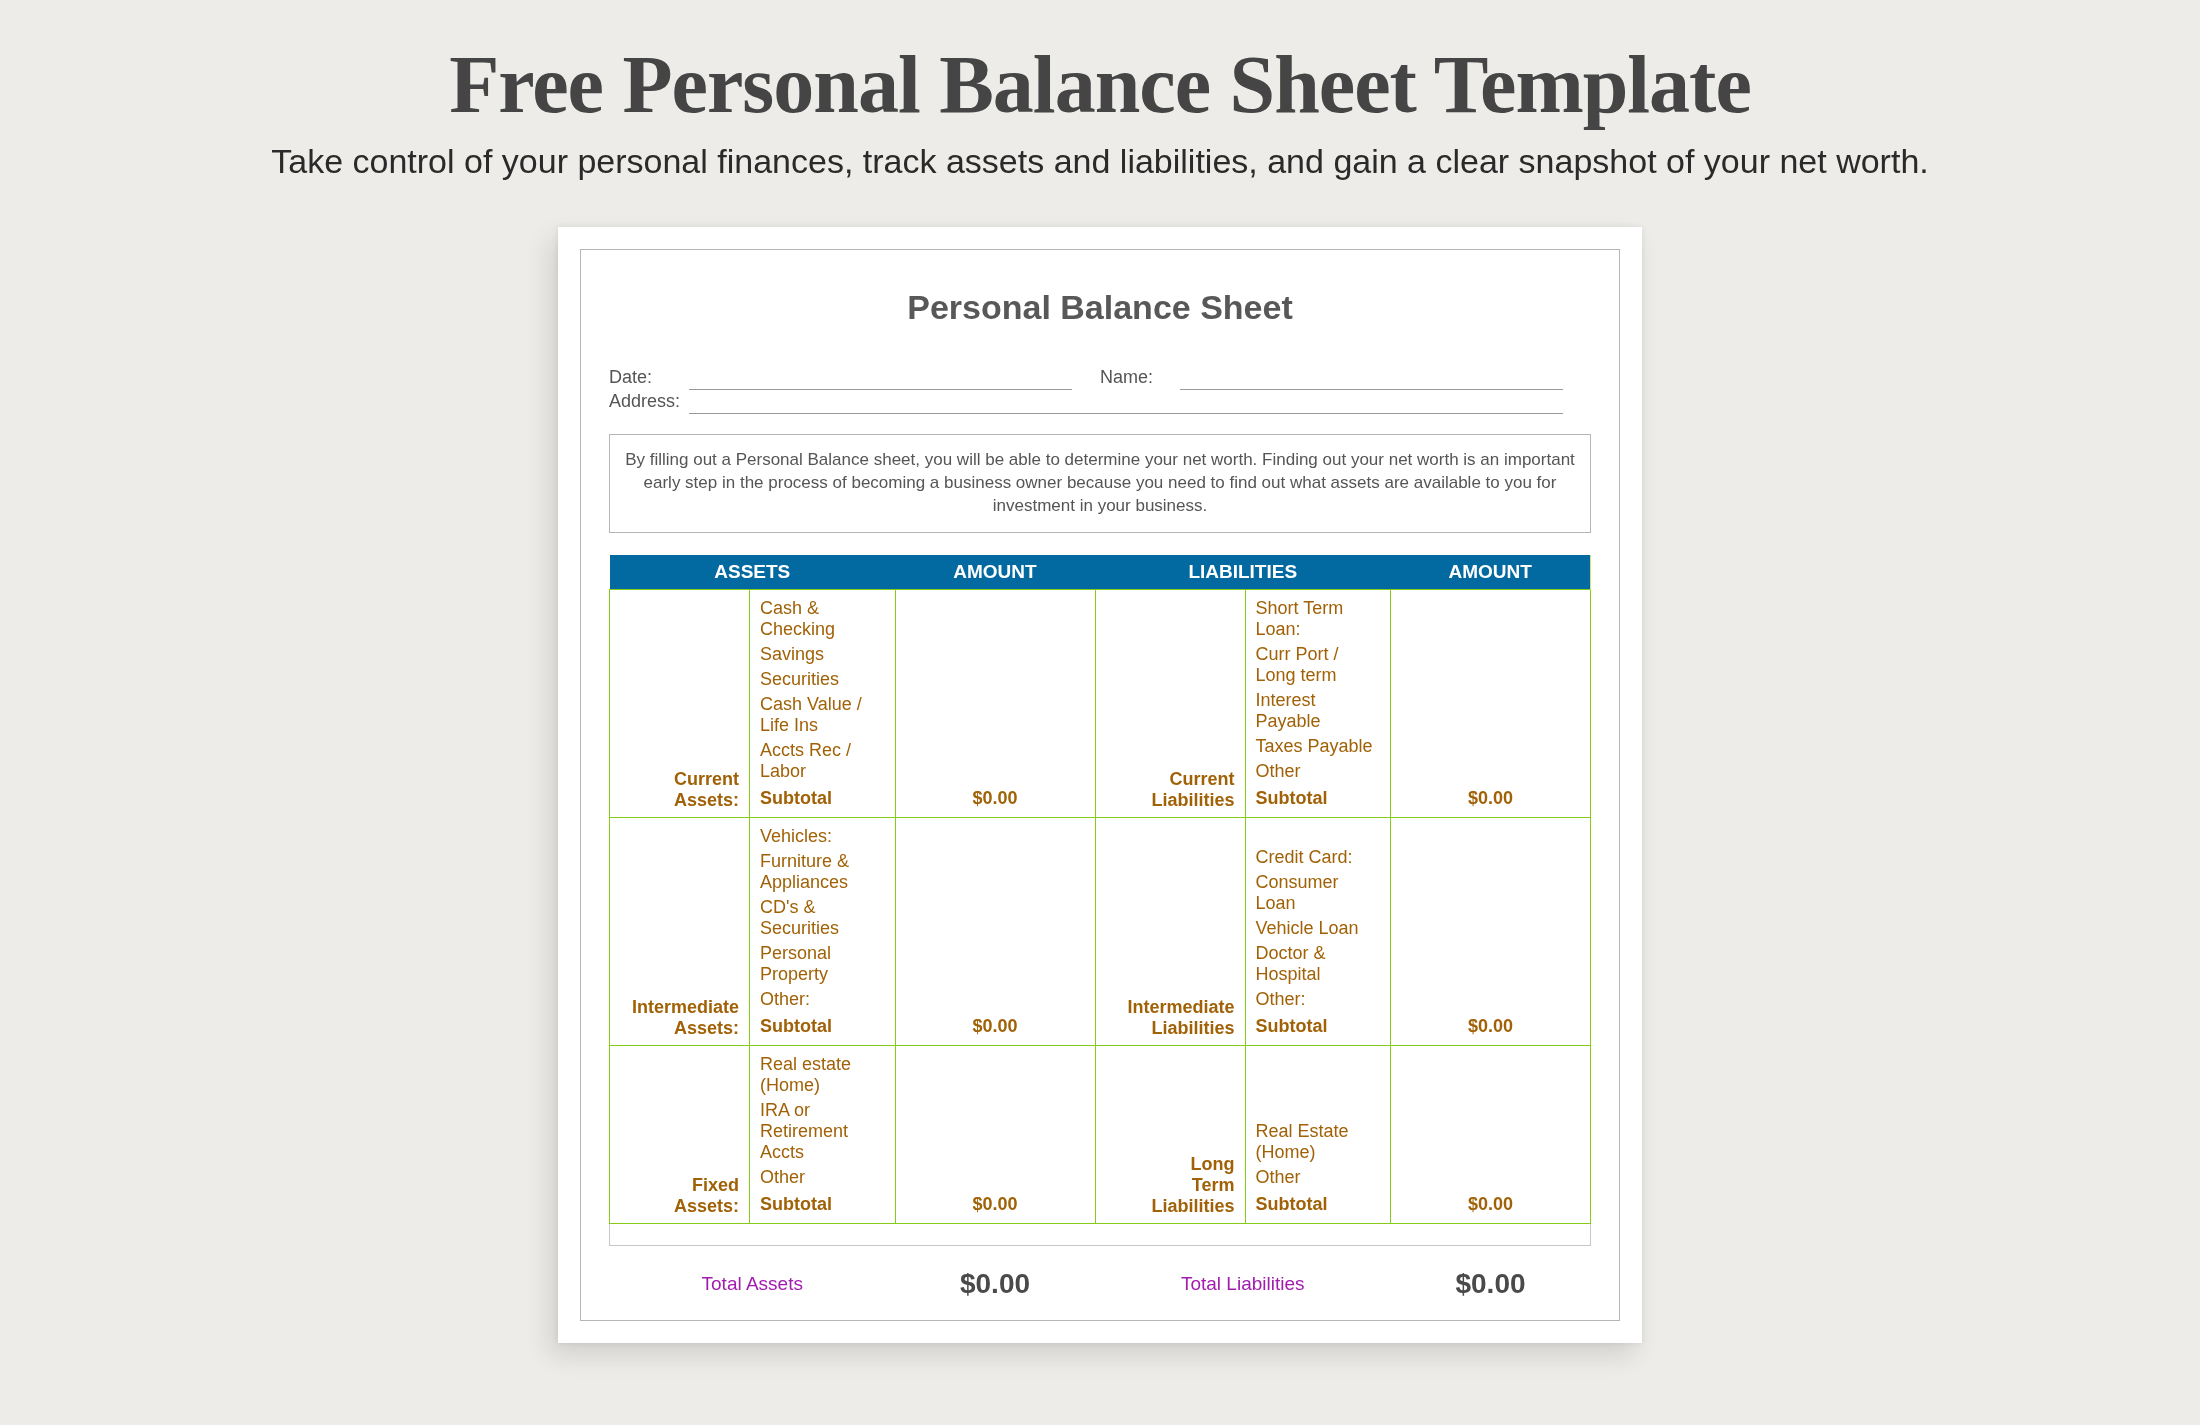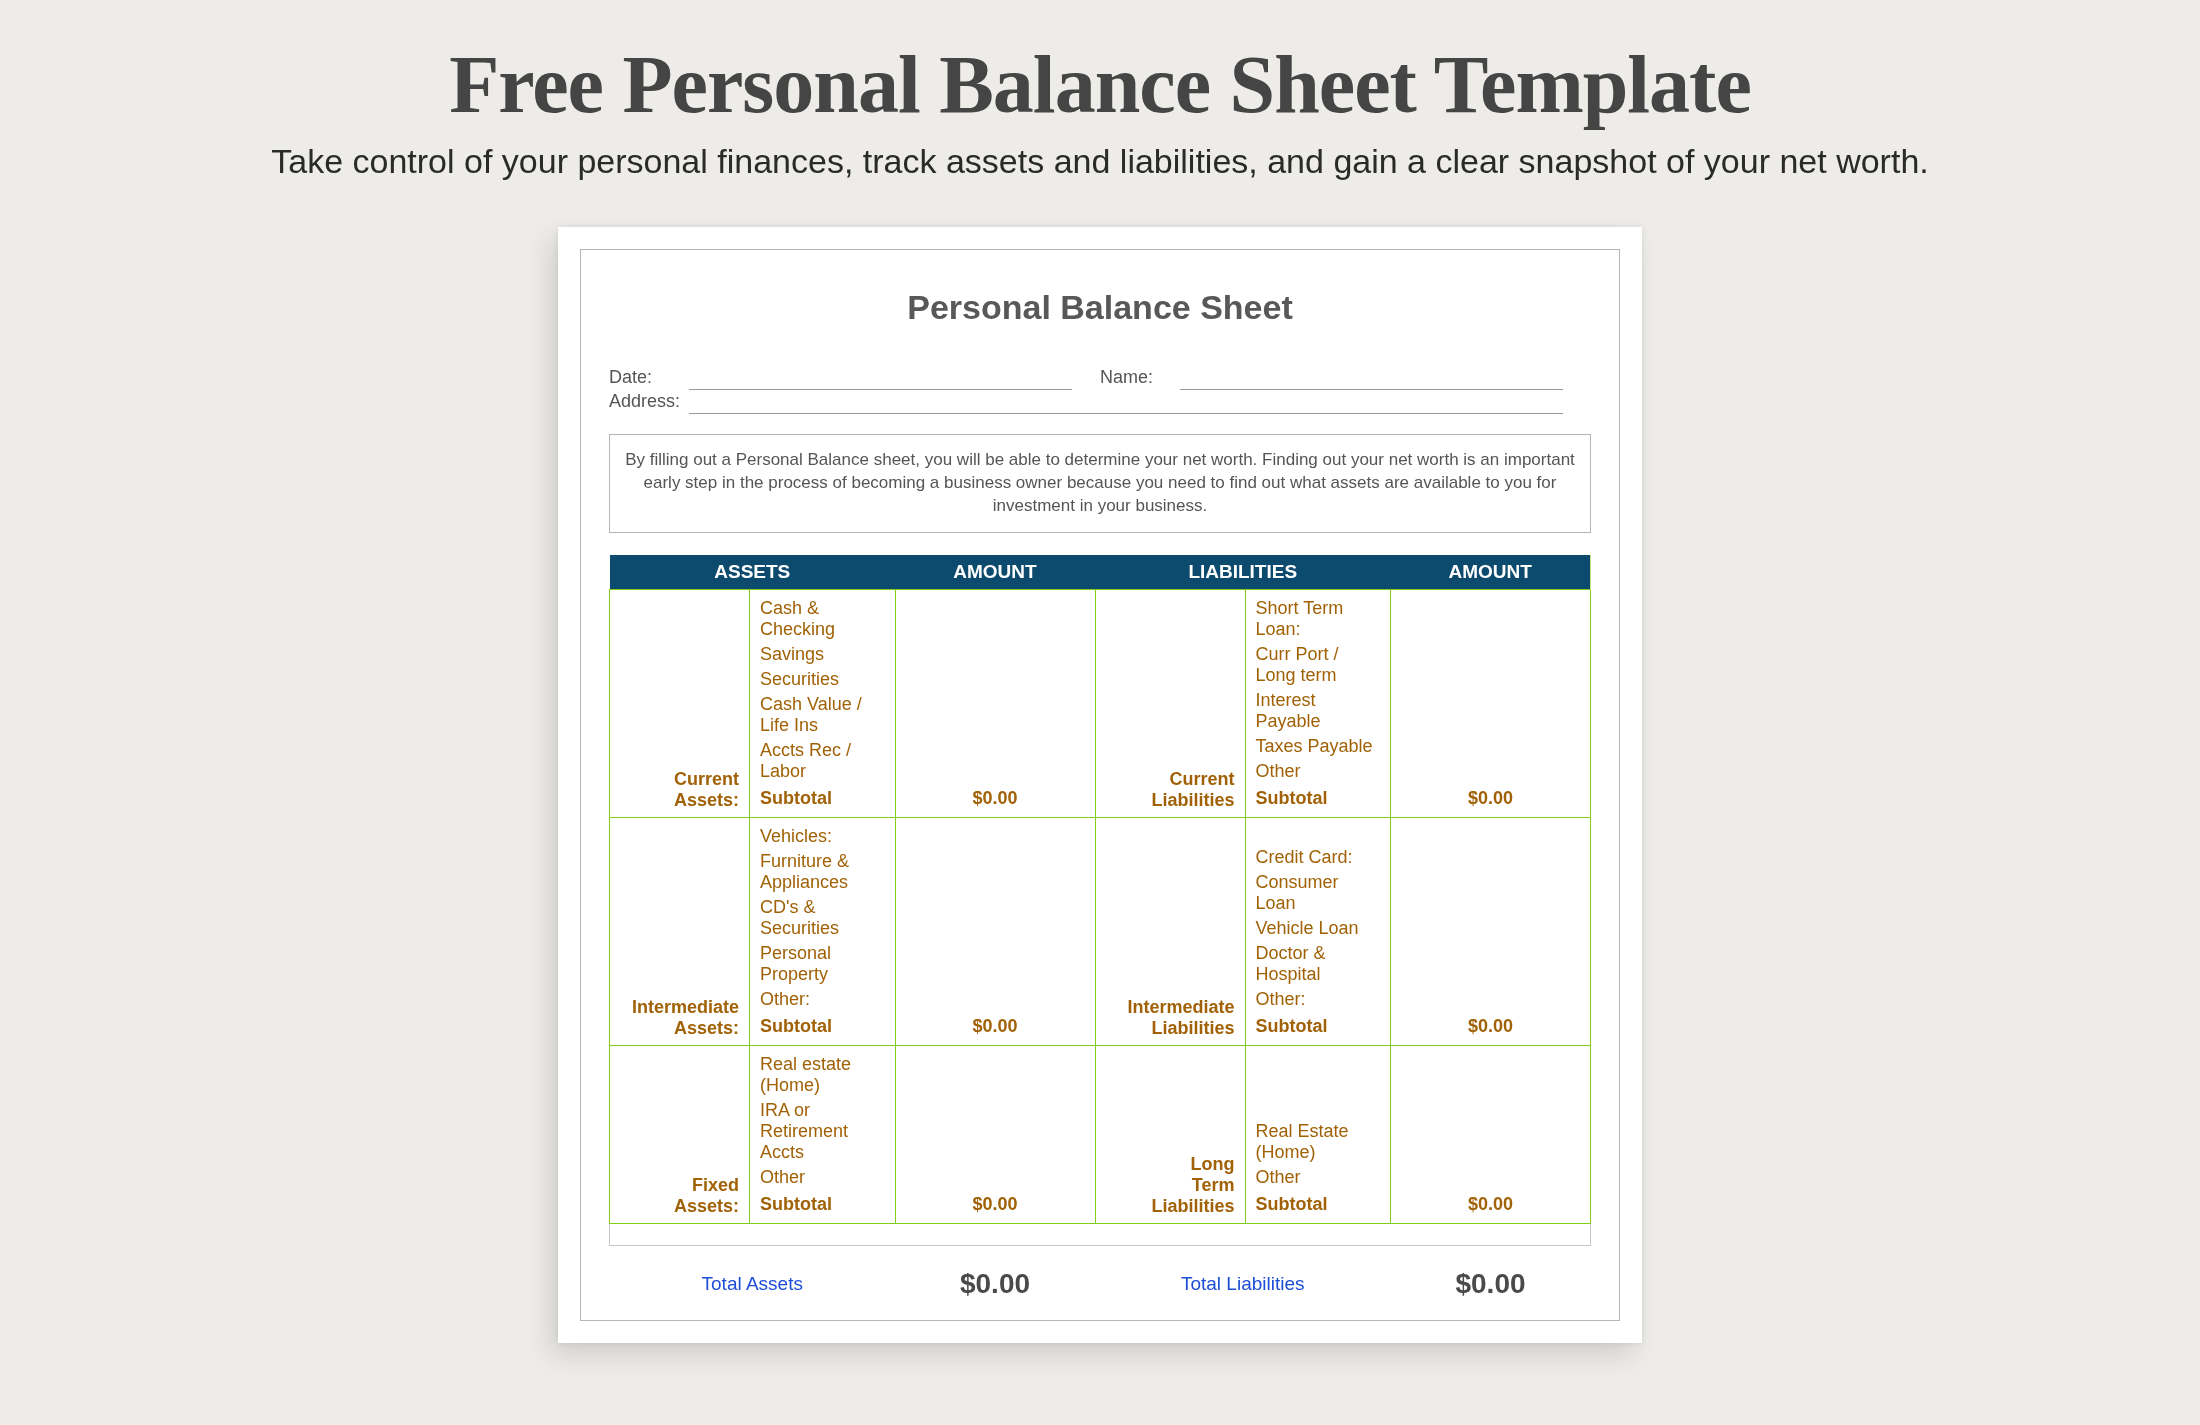--- a/index.html
+++ b/index.html
@@ -76,21 +76,21 @@
     table-layout: fixed;
     font-size: 18px;
   }
   col.c1 { width: 140px; }
   col.c2 { width: auto; }
   col.c3 { width: 200px; }
   col.c4 { width: 150px; }
   col.c5 { width: auto; }
   col.c6 { width: 200px; }
   .hdr td {
-    background: #0c4a6e;
+    background: #0369a1;
     color: #fff;
     font-weight: 700;
     text-align: center;
     padding: 6px 4px;
     font-size: 19px;
   }
   .hdr td.sep-r { border-right: 1px solid #cfe28a; }
   .cell {
     border: 1px solid #84cc16;
     vertical-align: bottom;
@@ -111,21 +111,21 @@
   .amt {
     text-align: center;
     font-weight: 700;
     vertical-align: bottom;
     padding-bottom: 8px;
   }
   .totals td {
     border-top: 1px solid #c8c8c8;
     padding: 22px 10px 8px 10px;
     font-weight: 500;
-    color: #1d4ed8;
+    color: #a21caf;
   }
   .totals .lbl { text-align: center; font-size: 19px; }
   .totals .val { text-align: center; font-size: 28px; font-weight: 800; color: #4a4a4a; }
   .spacer td { height: 22px; border: 1px solid #c8c8c8; border-top: none; border-bottom: none; }
 </style>
 </head>
 <body>
 
 <div class="page-title">Free Personal Balance Sheet Template</div>
 <div class="subtitle">Take control of your personal finances, track assets and liabilities, and gain a clear snapshot of your net worth.</div>

